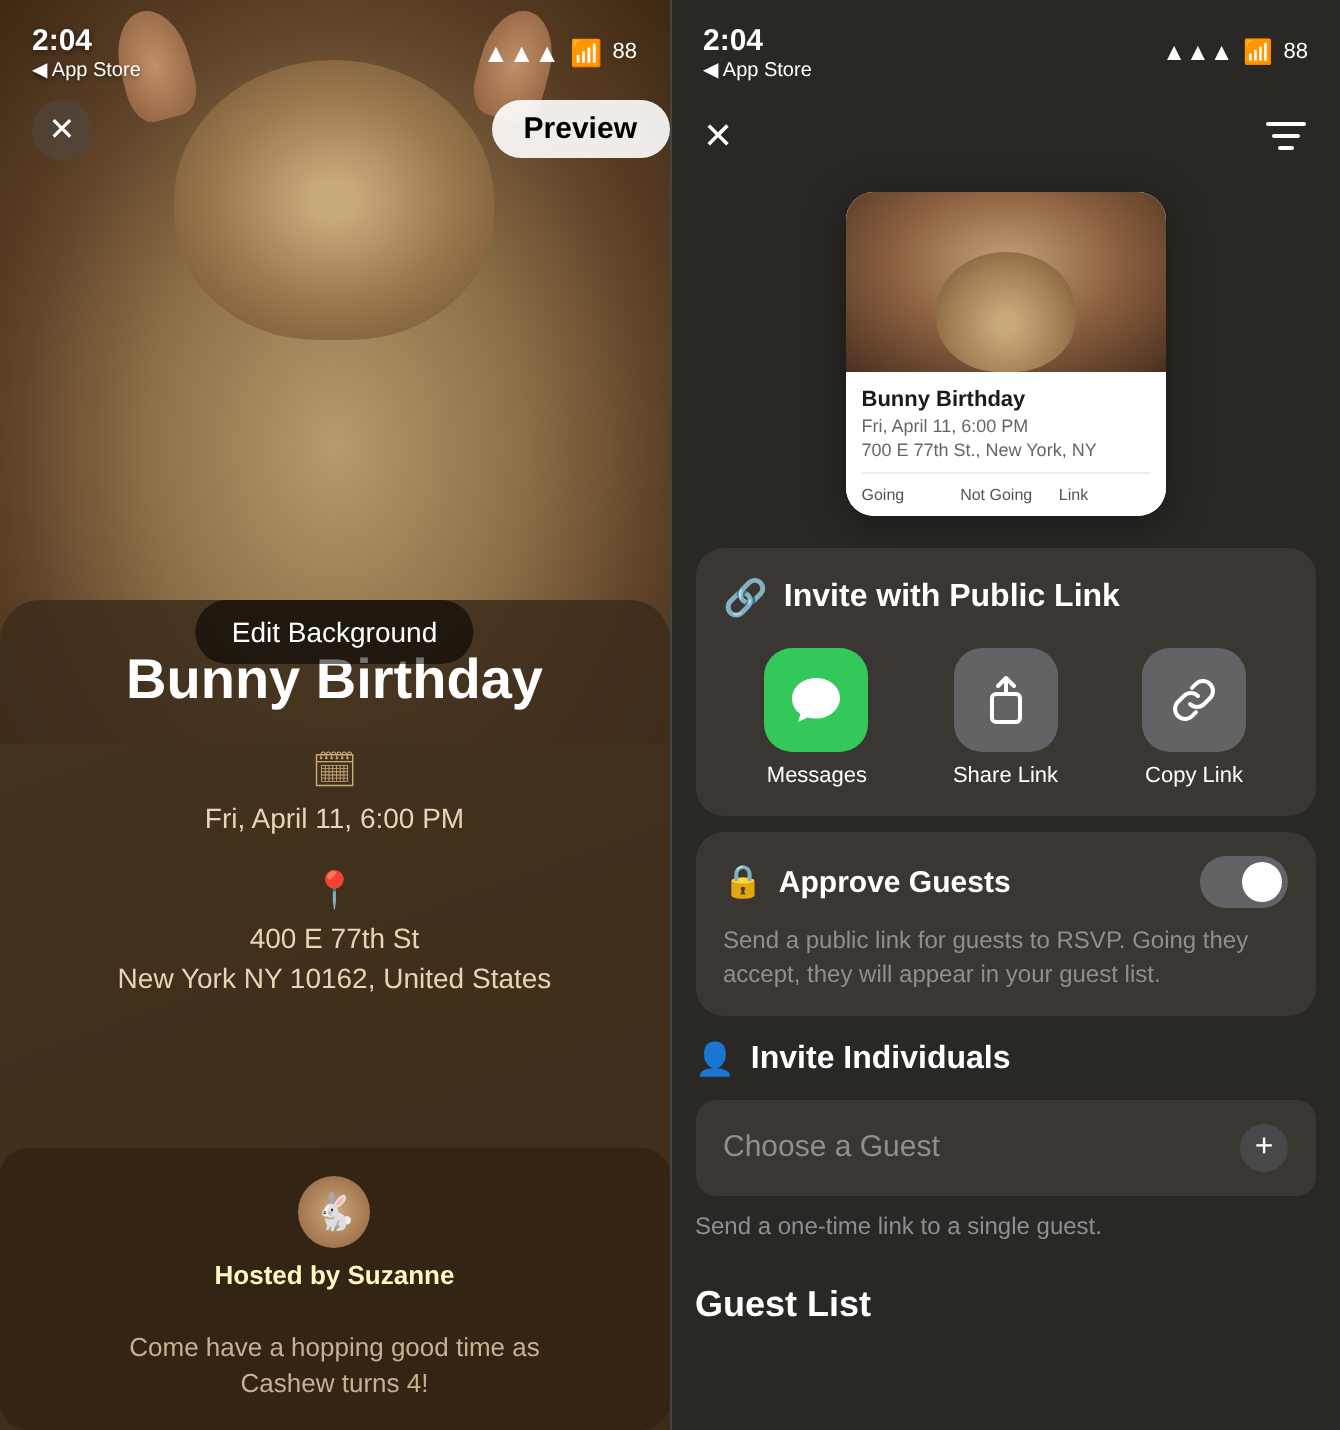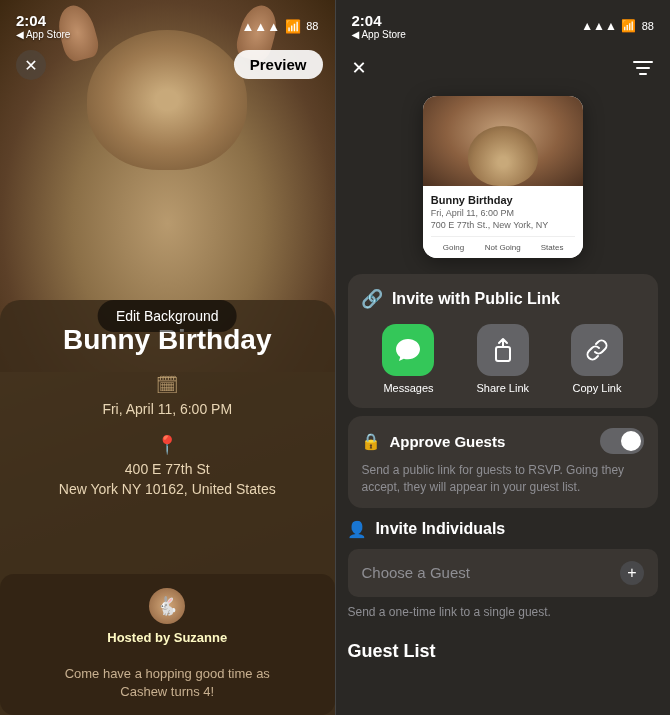--- a/index.html
+++ b/index.html
@@ -86,21 +86,21 @@
       border-radius: 50%;
       display: flex; align-items: center; justify-content: center;
       color: #fff;
       font-size: 16px;
       z-index: 10;
       cursor: pointer;
     }
     .preview-btn {
       position: absolute;
       top: 50px;
-      right: 12px;
+      right: 0;
       background: rgba(255,255,255,0.9);
       border-radius: 20px;
       padding: 6px 16px;
       font-size: 15px;
       font-weight: 600;
       color: #000;
       z-index: 10;
       cursor: pointer;
     }
     .edit-bg-btn {
@@ -292,21 +292,21 @@
       margin-bottom: 6px;
     }
     .preview-card-rsvp {
       display: flex;
       gap: 4px;
       border-top: 1px solid #eee;
       padding-top: 4px;
     }
     .rsvp-btn-small {
       flex: 1;
-      text-align: center;
+      text-align: left;
       font-size: 8px;
       color: #555;
       padding: 2px 0;
     }
 
     
     .invite-section {
       background: #3a3632;
       border-radius: 14px;
       margin: 0 12px 8px;
@@ -532,21 +532,21 @@
     <div class="preview-card-image">
       <div class="preview-bunny"></div>
     </div>
     <div class="preview-card-info">
       <div class="preview-card-title">Bunny Birthday</div>
       <div class="preview-card-date">Fri, April 11, 6:00 PM</div>
       <div class="preview-card-location">700 E 77th St., New York, NY</div>
       <div class="preview-card-rsvp">
         <div class="rsvp-btn-small">Going</div>
         <div class="rsvp-btn-small">Not Going</div>
-        <div class="rsvp-btn-small">States</div>
+        <div class="rsvp-btn-small">Link</div>
       </div>
     </div>
   </div>
 
   <div class="invite-section">
     <div class="invite-header">
       <span class="invite-header-icon">🔗</span>
       <span class="invite-header-text">Invite with Public Link</span>
     </div>
     <div class="share-buttons">

